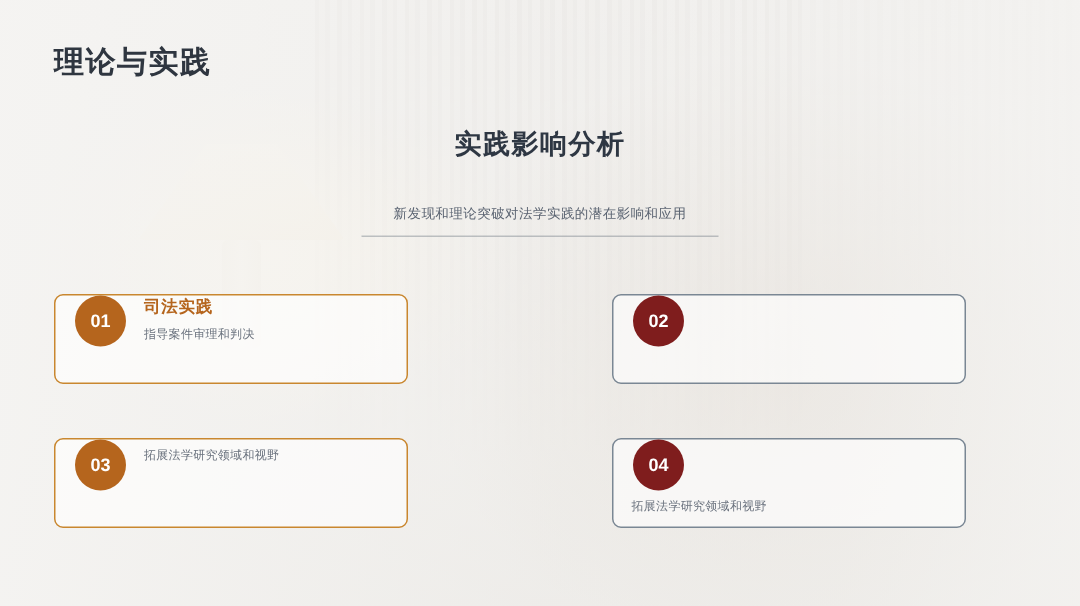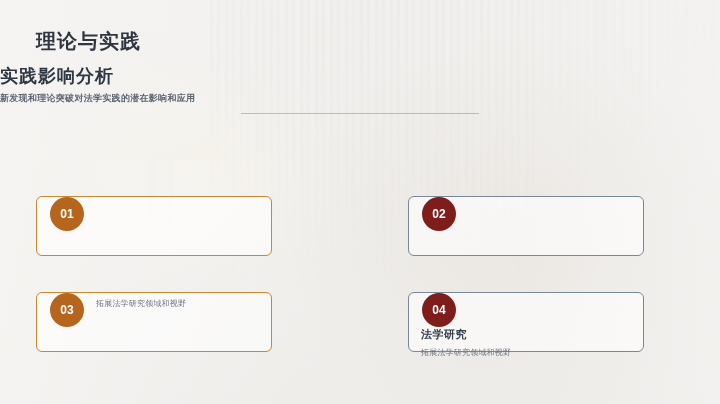--- a/index.html
+++ b/index.html
@@ -111,35 +111,35 @@
     width: 86px;
     height: 2px;
     background: #b5651d;
     opacity: 0;
   }
 
   
   .center-block {
     position: absolute;
     left: 0;
-    top: 64px;
+    top: 84px;
     width: 720px;
+    text-align: center;
   }
   .center-title {
     font-size: 18px;
     font-weight: bold;
     color: #2e3743;
     letter-spacing: 1px;
   }
   .center-sub {
-    margin-top: 4px;
+    margin-top: 28px;
     font-size: 9px;
     color: #5b6472;
     letter-spacing: 0.3px;
-    font-weight: bold;
   }
   .center-rule {
     margin: 8px auto 0;
     width: 238px;
     height: 1px;
     background: rgba(120,128,138,0.45);
   }
 
   
   .card {
@@ -214,34 +214,37 @@
   <div class="title-underline"></div>
 
   <div class="center-block">
     <div class="center-title">实践影响分析</div>
     <div class="center-sub">新发现和理论突破对法学实践的潜在影响和应用</div>
     <div class="center-rule"></div>
   </div>
 
   <div class="card" id="card-0">
     <div class="card-num">01</div>
+    <div class="card-text">
+      <div class="card-title">司法实践</div>
+      <div class="card-desc">指导案件审理和判决</div>
+    </div>
   </div>
 
   <div class="card blue" id="card-1">
     <div class="card-num">02</div>
   </div>
 
   <div class="card" id="card-2">
     <div class="card-num">03</div>
     <div class="card-text">
       <div class="card-desc">拓展法学研究领域和视野</div>
     </div>
   </div>
 
   <div class="card blue" id="card-3">
     <div class="card-num">04</div>
     <div class="card-text">
-      <div class="card-title">法学研究</div>
       <div class="card-desc">拓展法学研究领域和视野</div>
     </div>
   </div>
 
 </div>
 
 </body></html>

